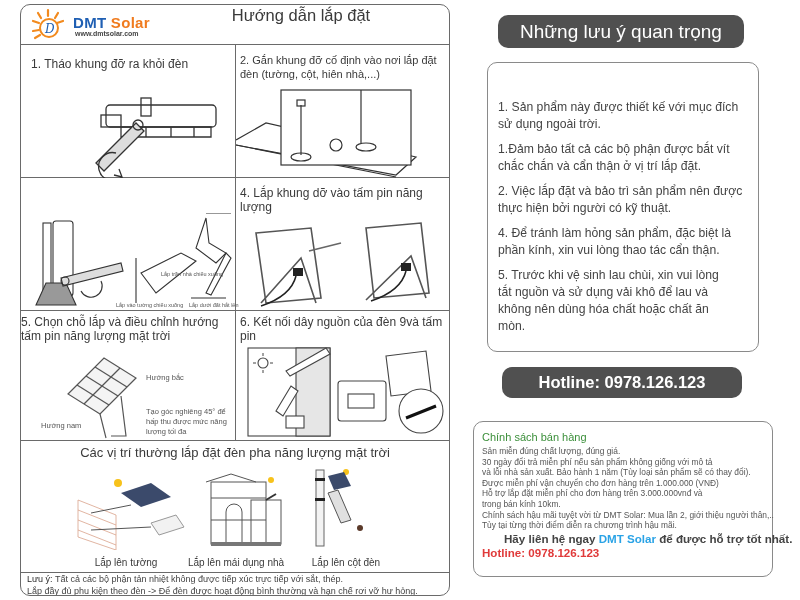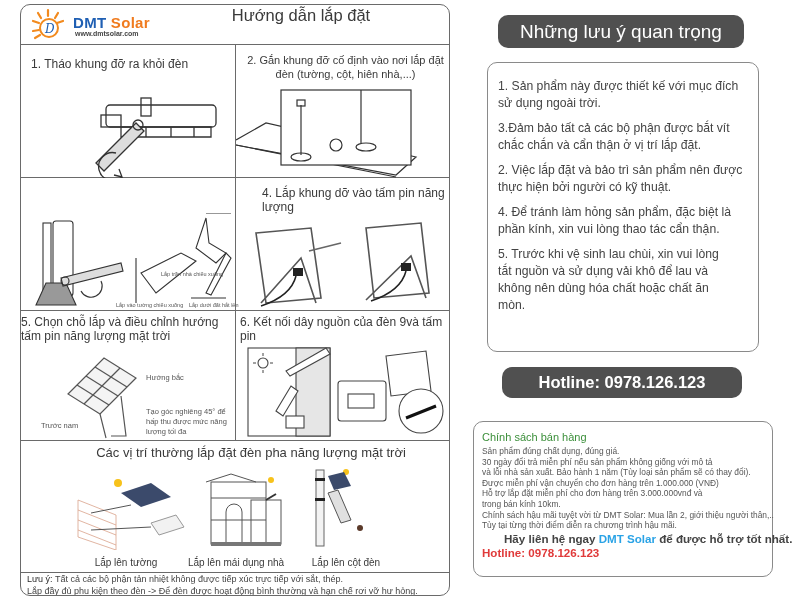--- a/index.html
+++ b/index.html
@@ -21,33 +21,33 @@
 
   .grid { position: absolute; left: 0; top: 40px; width: 100%; }
   .cell { position: absolute; border-right: 1.5px solid #6a6a6a; border-bottom: 1.5px solid #6a6a6a; }
   .cell.right { border-right: none; }
   .cell-title { position: absolute; left: 4px; top: 4px; font-size: 12px; line-height: 14px; color: #3a3a3a; }
   .cell svg { position: absolute; }
   .tiny { position: absolute; font-size: 5.5px; color: #555; white-space: nowrap; }
   .small { position: absolute; font-size: 7.5px; color: #555; line-height: 10px; }
 
   .common-section { position: absolute; left: 0; top: 435px; width: 100%; height: 133px; border-bottom: 1.5px solid #6a6a6a; }
-  .common-title { position: absolute; left: 16px; top: 5px; width: 100%; text-align: center; font-size: 13px; color: #3a3a3a; }
+  .common-title { position: absolute; left: 0; top: 5px; width: 100%; text-align: center; font-size: 13px; color: #3a3a3a; }
   .common-item { position: absolute; top: 30px; width: 130px; height: 100px; }
   .common-item .cap { position: absolute; bottom: 2px; left: 0; width: 100%; text-align: center; font-size: 10px; color: #3a3a3a; }
 
   .note { position: absolute; left: 6px; top: 568px; width: 420px; font-size: 9px; line-height: 12px; color: #444; }
   .note b { font-weight: normal; color: #2b2b2b; }
 
   
   .pill { position: absolute; background: #505050; color: #fff; border-radius: 10px; text-align: center; }
   .pill-notes { left: 498px; top: 15px; width: 246px; height: 33px; font-size: 19px; line-height: 33px; }
   .notes-box {
     position: absolute; left: 487px; top: 62px; width: 272px; height: 290px;
-    border: 1.5px solid #8a8a8a; border-radius: 10px; padding: 15px 8px 0 10px;
+    border: 1.5px solid #8a8a8a; border-radius: 10px; padding: 36px 8px 0 10px;
   }
   .note-item { font-size: 12.2px; line-height: 17px; color: #444; margin-bottom: 8px; }
   .pill-hotline { left: 502px; top: 367px; width: 240px; height: 31px; font-size: 16.5px; line-height: 31px; font-weight: bold; }
 
   .policy-box {
     position: absolute; left: 473px; top: 421px; width: 300px; height: 156px;
     border: 1.5px solid #8a8a8a; border-radius: 10px; padding: 6px 8px 0 8px;
   }
   .policy-title { font-size: 11px; color: #3b8f3a; line-height: 18px; }
   .policy-line { font-size: 8.4px; line-height: 10.6px; color: #555; white-space: nowrap; }
@@ -98,21 +98,21 @@
           <rect x="65" y="5" width="10" height="18"></rect>
           <path d="M20 70 L60 30 L68 38 L28 78 Z" fill="#ddd"></path>
           <circle cx="62" cy="32" r="5"></circle>
           <path d="M40 60 a14 14 0 1 0 6 24"></path>
           <path d="M38 82 l8 2 l-3 -8"></path>
         </g>
       </svg>
     </div>
 
     <div class="cell right" style="left:215px;top:0;width:215px;height:133px;">
-      <div class="cell-title" style="font-size:11px;top:8px;text-align:center;">2. Gắn khung đỡ cố định vào nơi lắp đặt đèn (tường, cột, hiên nhà,...)</div>
+      <div class="cell-title" style="font-size:11px;top:8px;">2. Gắn khung đỡ cố định vào nơi lắp đặt đèn (tường, cột, hiên nhà,...)</div>
       <svg style="left:0;top:40px;" width="215" height="93" viewBox="0 0 215 93">
         <g fill="none" stroke="#333" stroke-width="1.2">
           <path d="M0 55 L30 38 L180 72 L160 90 L0 60"></path>
           <path d="M0 60 L160 92"></path>
           <rect x="45" y="5" width="130" height="75" fill="#fff"></rect>
           <ellipse cx="65" cy="72" rx="10" ry="4"></ellipse>
             <ellipse cx="130" cy="62" rx="10" ry="4"></ellipse>
           <circle cx="100" cy="60" r="6"></circle>
           <line x1="65" y1="20" x2="65" y2="70"></line>
             <rect x="61" y="15" width="8" height="6"></rect>
@@ -137,21 +137,21 @@
           <path d="M160 85 L195 85"></path>
             <path d="M175 80 L195 40 L200 45 L180 82 Z"></path>
         </g>
       </svg>
       <div class="tiny" style="left:140px;top:93px;">Lắp trần nhà chiếu xuống</div>
       <div class="tiny" style="left:95px;top:124px;">Lắp vào tường chiếu xuống</div>
       <div class="tiny" style="left:168px;top:124px;">Lắp dưới đất hắt lên</div>
     </div>
 
     <div class="cell right" style="left:215px;top:133px;width:215px;height:133px;">
-      <div class="cell-title" style="top:8px;margin-left:22px;">4. Lắp khung dỡ vào tấm pin năng lượng</div>
+      <div class="cell-title" style="top:8px;">4. Lắp khung dỡ vào tấm pin năng lượng</div>
       <svg style="left:5px;top:40px;" width="205" height="93" viewBox="0 0 205 93">
         <g fill="none" stroke="#555" stroke-width="1.6">
           <path d="M15 15 L70 10 L80 80 L25 85 Z"></path>
           <path d="M20 85 L60 40 L75 85"></path>
           <path d="M125 10 L180 5 L188 75 L133 80 Z"></path>
           <path d="M125 82 L170 38 L185 80"></path>
         </g>
         <g fill="#222">
             <rect x="52" y="50" width="10" height="8"></rect>
             <rect x="160" y="45" width="10" height="8"></rect>
@@ -171,21 +171,21 @@
           <path d="M2 38 L38 2 L70 22 L34 58 Z" fill="#f4f4f4"></path>
           <line x1="11" y1="29" x2="43" y2="49"></line>
             <line x1="20" y1="20" x2="52" y2="40"></line>
             <line x1="29" y1="11" x2="61" y2="31"></line>
           <line x1="18" y1="48" x2="54" y2="12"></line>
           <path d="M34 58 L40 82"></path>
             <path d="M55 40 L60 80 L45 80"></path>
         </g>
       </svg>
       <div class="small" style="left:125px;top:50px;margin-top:12px;">Hướng bắc</div>
-      <div class="small" style="left:20px;top:110px;">Trước nam</div>
+      <div class="small" style="left:20px;top:110px;">Hướng nam</div>
       <div class="small" style="left:125px;top:96px;width:90px;">Tạo góc nghiêng 45° để hấp thu được mức năng lượng tối đa</div>
     </div>
 
     <div class="cell right" style="left:215px;top:266px;width:215px;height:130px;">
       <div class="cell-title" style="top:4px;">6. Kết nối dây nguồn của đèn 9và tấm pin</div>
       <svg style="left:10px;top:35px;" width="205" height="95" viewBox="0 0 205 95">
         <g fill="none" stroke="#444" stroke-width="1.1">
           <rect x="2" y="2" width="82" height="88"></rect>
           <rect x="50" y="2" width="34" height="88" fill="#e6e6e6"></rect>
           <circle cx="17" cy="17" r="5"></circle>
@@ -263,31 +263,31 @@
   <div class="note">
     <div><b>Lưu ý:</b><span> Tất cả các bộ phận tản nhiệt không được tiếp xúc trực tiếp với sắt, thép.</span></div>
     <div>Lắp đầy đủ phụ kiện theo đèn -&gt; Để đèn được hoạt động bình thường và hạn chế rơi vỡ hư hỏng.</div>
   </div>
 </div>
 
 <div class="pill pill-notes">Những lưu ý quan trọng</div>
 
 <div class="notes-box">
   <div class="note-item">1. Sản phẩm này được thiết kế với mục đích sử dụng ngoài trời.</div>
-  <div class="note-item">3.Đảm bảo tất cả các bộ phận được bắt vít chắc chắn và cẩn thận ở vị trí lắp đặt.</div>
+  <div class="note-item">1.Đảm bảo tất cả các bộ phận được bắt vít chắc chắn và cẩn thận ở vị trí lắp đặt.</div>
   <div class="note-item">2. Việc lắp đặt và bảo trì sản phẩm nên được thực hiện bởi người có kỹ thuật.</div>
   <div class="note-item">4. Để tránh làm hỏng sản phẩm, đặc biệt là phần kính, xin vui lòng thao tác cẩn thận.</div>
   <div class="note-item" style="width:230px;">5. Trước khi vệ sinh lau chùi, xin vui lòng tắt nguồn và sử dụng vải khô để lau và không nên dùng hóa chất hoặc chất ăn mòn.</div>
 </div>
 
 <div class="pill pill-hotline">Hotline: 0978.126.123</div>
 
 <div class="policy-box">
   <div class="policy-title">Chính sách bán hàng</div>
-  <div class="policy-line">Sản phẩm đúng chất dụng, đúng giá.</div>
+  <div class="policy-line">Sản miễn đúng chất lượng, đúng giá.</div>
   <div class="policy-line">30 ngày đổi trả miễn phí nếu sản phẩm không giống với mô tả</div>
   <div class="policy-line">và lỗi nhà sản xuất. Bảo hành 1 năm (Tùy loại sản phẩm sẽ có thay đổi).</div>
   <div class="policy-line">Được miễn phí vận chuyển cho đơn hàng trên 1.000.000 (VNĐ)</div>
   <div class="policy-line">Hỗ trợ lắp đặt miễn phí cho đơn hàng trên 3.000.000vnđ  và</div>
   <div class="policy-line">trong bán kính 10km.</div>
   <div class="policy-line">Chính sách hậu mãi tuyệt vời từ DMT Solar: Mua lần 2, giới thiệu người thân,..</div>
   <div class="policy-line">Tùy tại từng thời điểm diễn ra chương trình hậu mãi.</div>
   <div class="policy-cta"><span>Hãy liên hệ ngay </span><span class="brand">DMT Solar</span><span> để được hỗ trợ tốt nhất.</span></div>
   <div class="policy-hotline">Hotline: 0978.126.123</div>
 </div>

